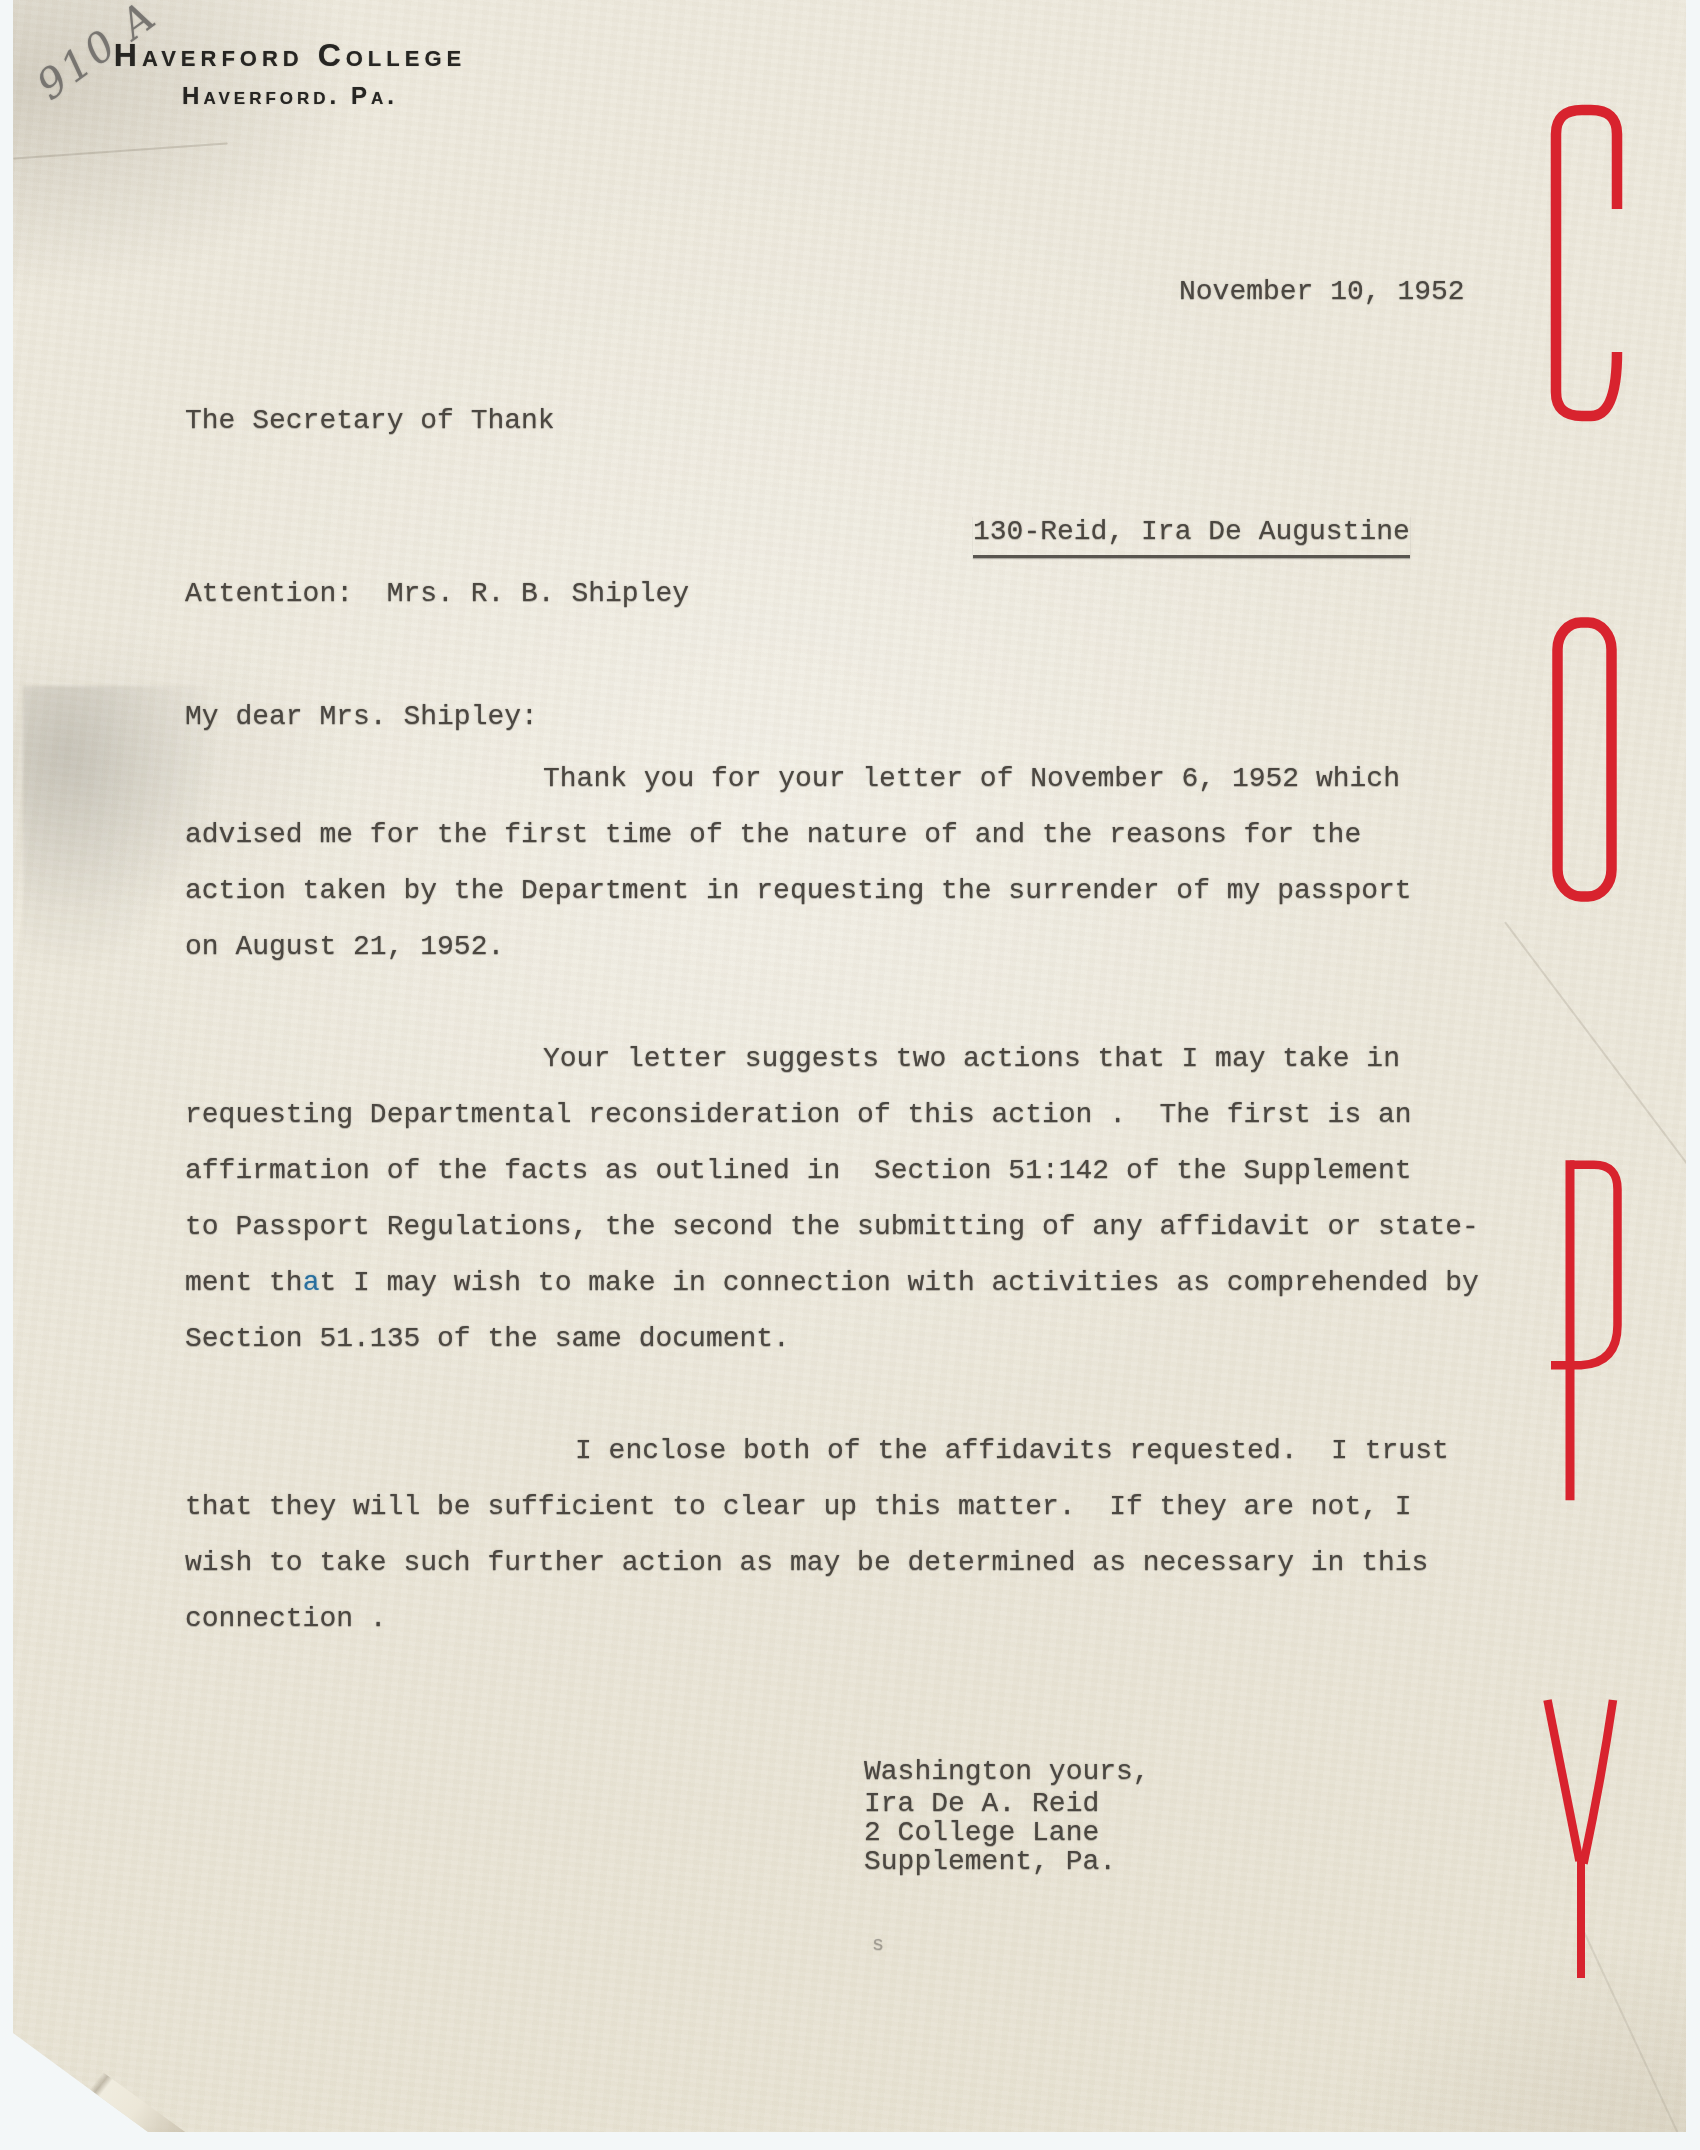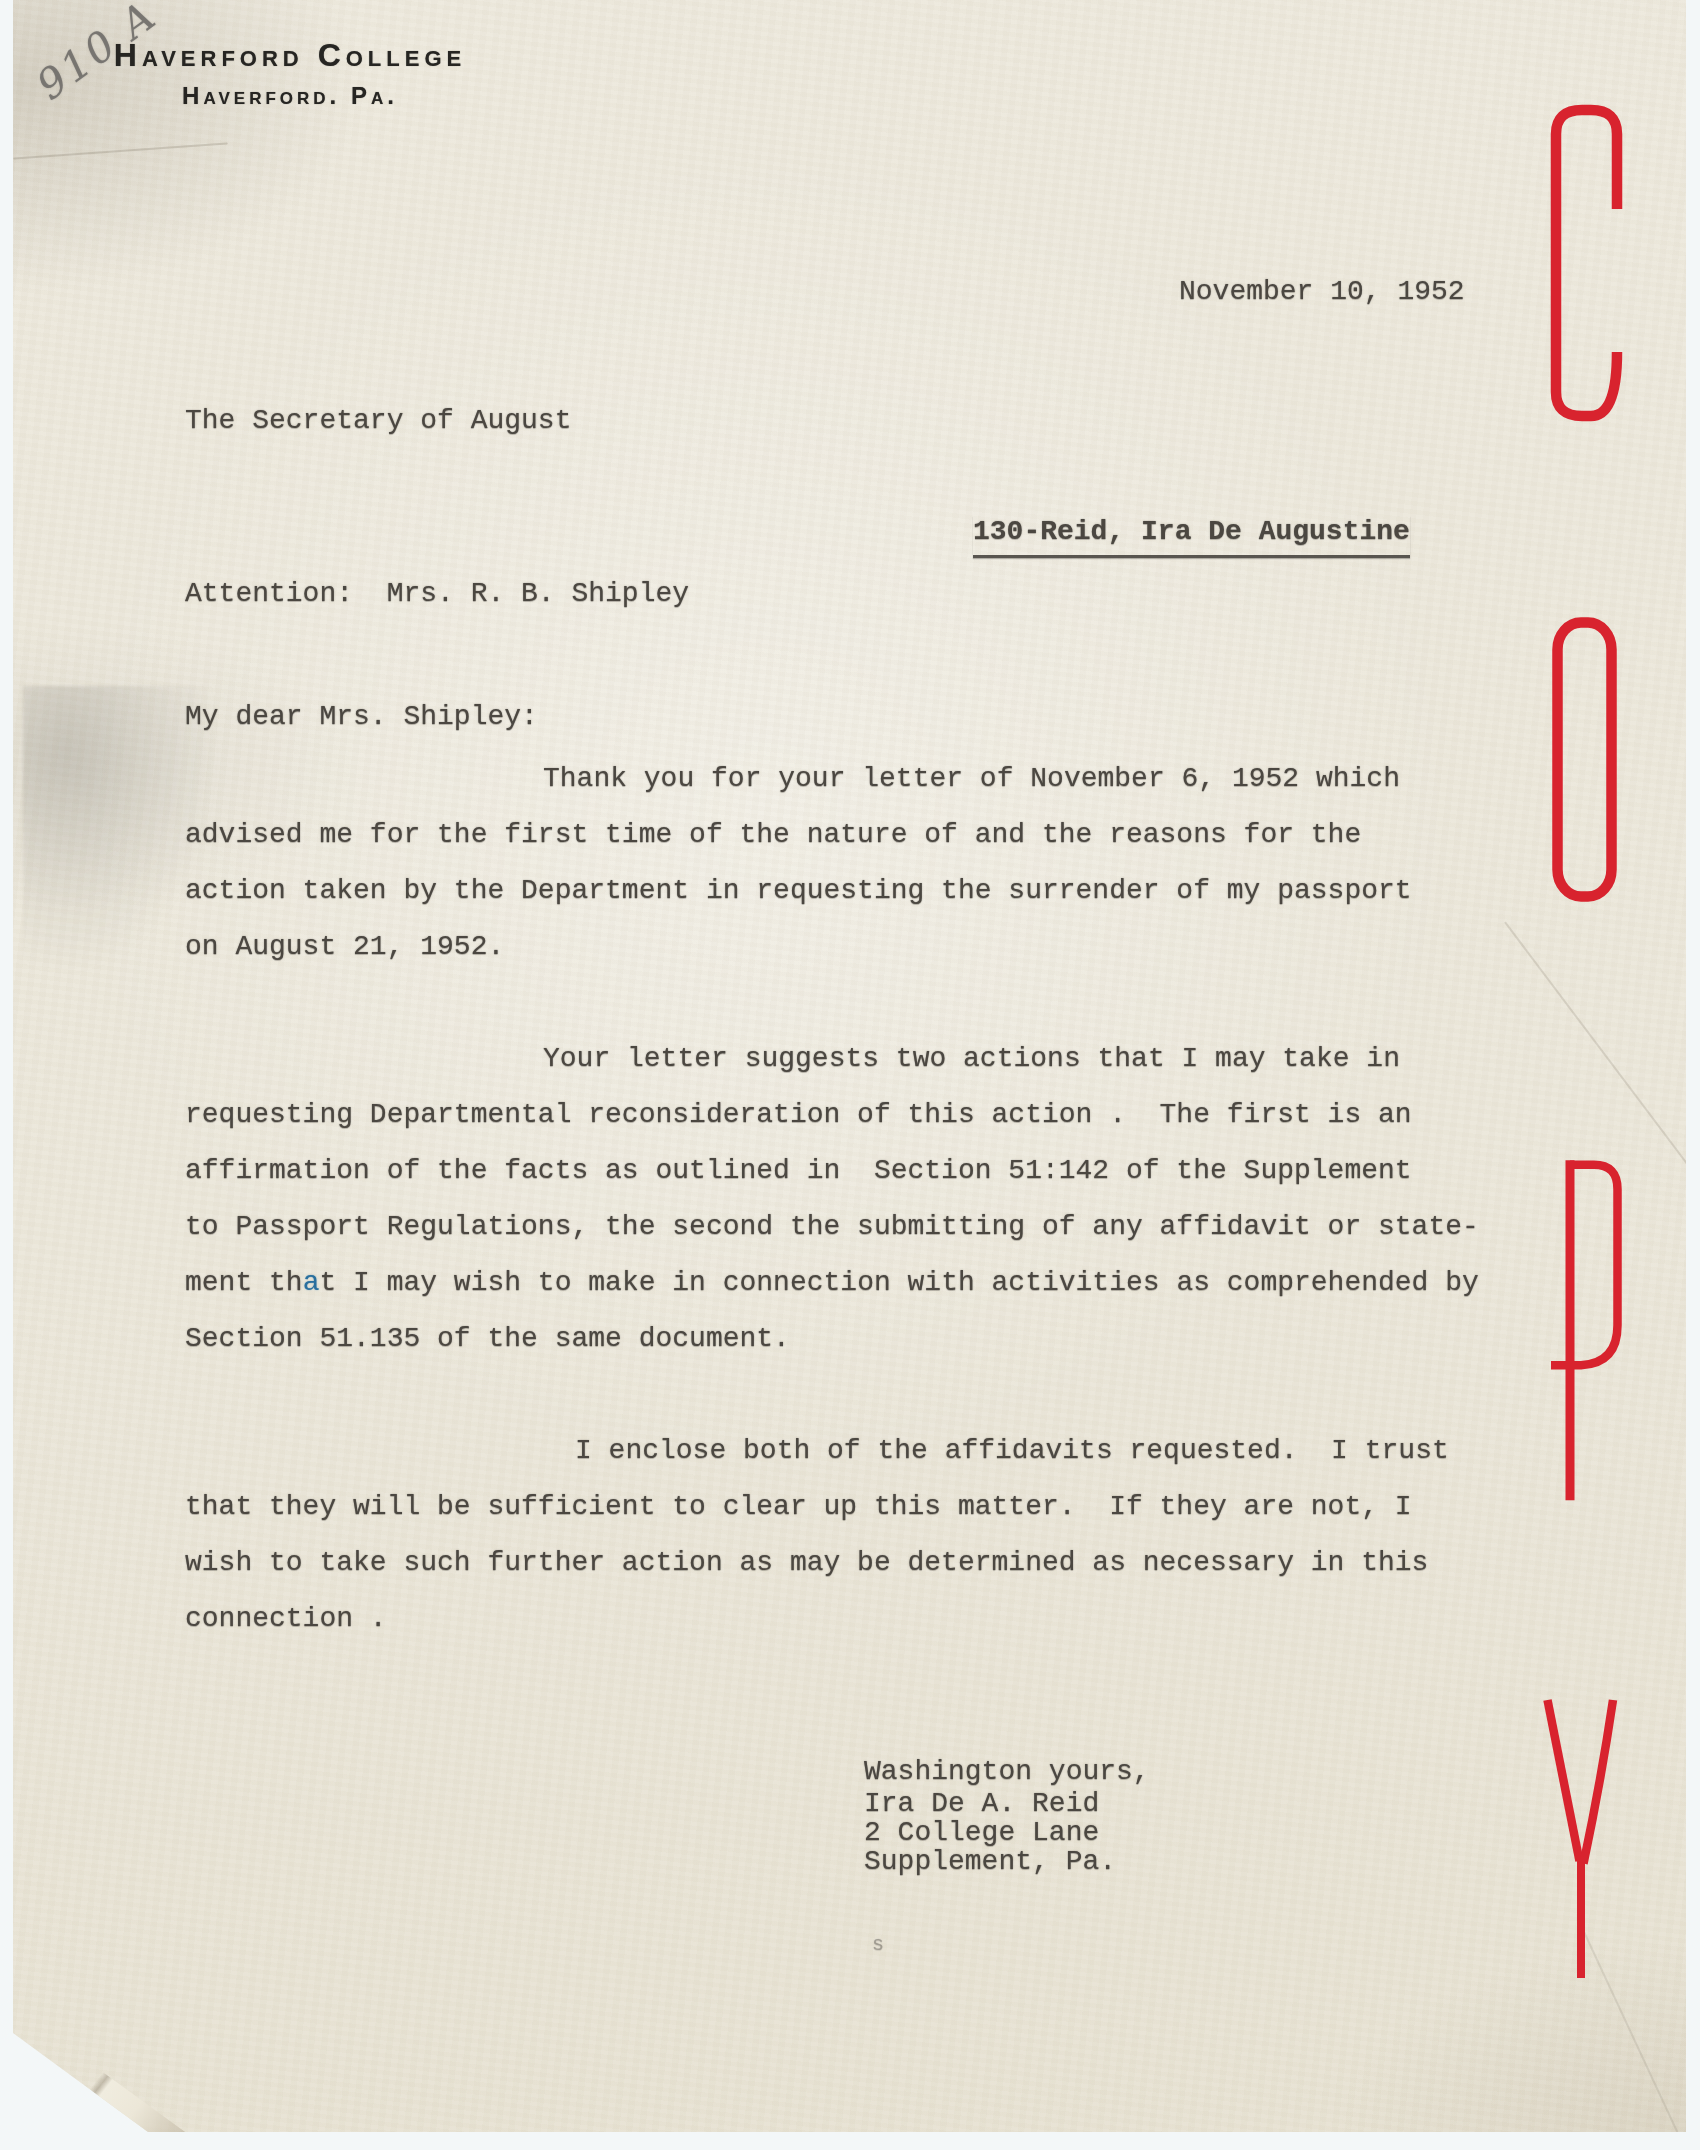--- a/index.html
+++ b/index.html
@@ -73,21 +73,20 @@
   .date-line   { position: absolute; left: 1179px; top: 268px;  line-height: 31px; margin-top: 8px; }
   .recipient   { position: absolute; left: 185px;  top: 400px; }
   .recipient .addr-line { line-height: 42px; }
   .attention   { position: absolute; left: 185px;  top: 516px; }
   .attention .att-line { line-height: 31px; }
   .attention .att-line2 { padding-left: 202px; }
   .reference   {
     position: absolute; left: 973px; top: 516px; line-height: 31px;
     padding-bottom: 8px; border-bottom: 3.5px solid rgba(62,59,54,0.85);
     box-shadow: 0 1px 1px rgba(62,59,54,0.35);
-    font-weight: bold;
   }
   .salutation  { position: absolute; left: 185px; top: 689px; line-height: 56px; }
   .letter-body { position: absolute; left: 185px; top: 751px; }
   .tline { line-height: 56px; }
   .para + .para { margin-top: 56px; }
   .ind-1 { padding-left: 358px; }
   .ind-2 { padding-left: 390px; }
   .blue-ink { color: #2a6f9e; text-shadow: 0 0 1.5px rgba(42,111,158,0.6); }
   .closing   { position: absolute; left: 864px; top: 1744px; line-height: 56px; }
   .signature { position: absolute; left: 864px; top: 1789px; }
@@ -115,21 +114,21 @@
 
 <div class="pencil-note">910 A</div>
 
 <div class="letterhead">
   <div class="lh1">Haverford College</div>
   <div class="lh2">Haverford. Pa.</div>
 </div>
 
 <div class="mono date-line">November 10, 1952</div>
 
-<div class="mono recipient"><div class="addr-line">The Secretary of August</div></div>
+<div class="mono recipient"><div class="addr-line">The Secretary of Thank</div></div>
 
 <div class="mono attention">
   <div class="att-line">Attention:  Mrs. R. B. Shipley</div>
 </div>
 
 <div class="mono reference">130-Reid, Ira De Augustine</div>
 
 <div class="mono salutation">My dear Mrs. Shipley:</div>
 
 <div class="mono letter-body"><div class="para"><div class="tline ind-1">Thank you for your letter of November 6, 1952 which</div><div class="tline ind-0">advised me for the first time of the nature of and the reasons for the</div><div class="tline ind-0">action taken by the Department in requesting the surrender of my passport</div><div class="tline ind-0">on August 21, 1952.</div></div><div class="para"><div class="tline ind-1">Your letter suggests two actions that I may take in</div><div class="tline ind-0">requesting Departmental reconsideration of this action .  The first is an</div><div class="tline ind-0">affirmation of the facts as outlined in  Section 51:142 of the Supplement</div><div class="tline ind-0">to Passport Regulations, the second the submitting of any affidavit or state-</div><div class="tline ind-0">ment th<span class="blue-ink">a</span>t I may wish to make in connection with activities as comprehended by</div><div class="tline ind-0">Section 51.135 of the same document.</div></div><div class="para"><div class="tline ind-2">I enclose both of the affidavits requested.  I trust</div><div class="tline ind-0">that they will be sufficient to clear up this matter.  If they are not, I</div><div class="tline ind-0">wish to take such further action as may be determined as necessary in this</div><div class="tline ind-0">connection .</div></div></div>

